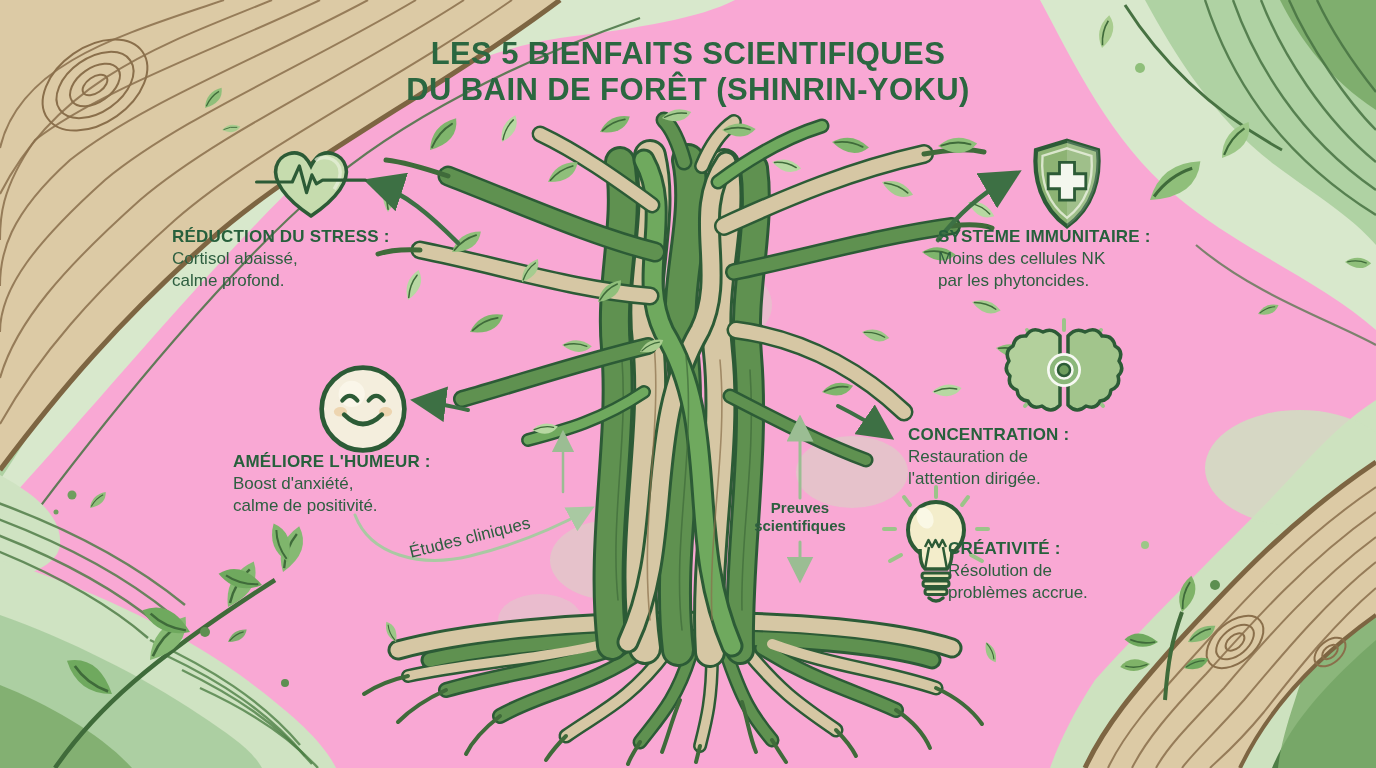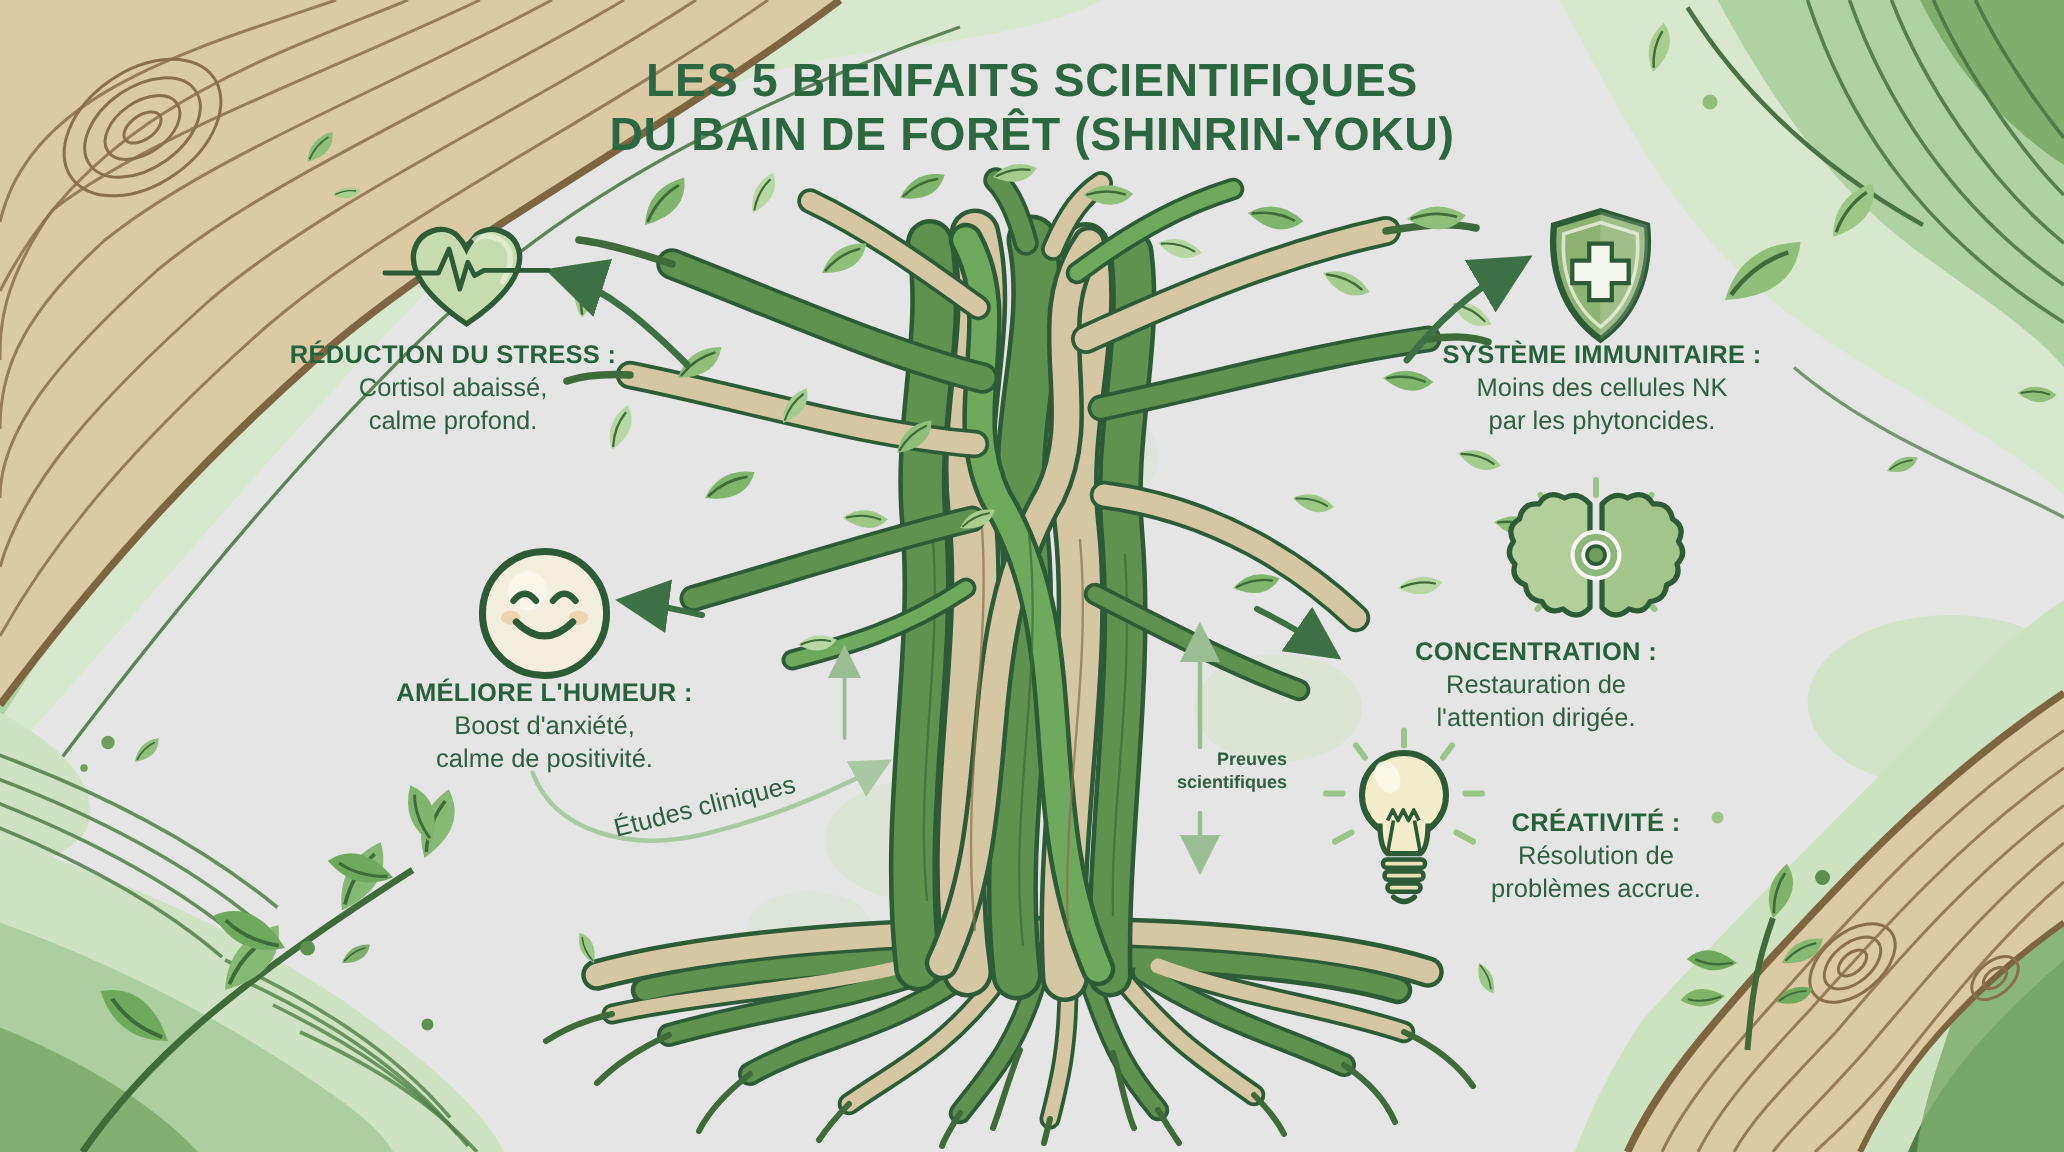--- a/index.html
+++ b/index.html
@@ -3,41 +3,41 @@
 <meta charset="utf-8">
 <style>
   :root{
     --title-green:#2b6740;
     --text-green:#2e5f40;
     --outline-green:#2c5b36;
   }
   html,body{margin:0;padding:0;background:#ffffff;}
   .canvas{
     position:relative;width:1376px;height:768px;overflow:hidden;
-    background:#e5e5e5;
+    background:#f9a8d4;
     font-family:"Liberation Sans", sans-serif;
   }
   .bg-svg{position:absolute;left:0;top:0;width:1376px;height:768px;}
   .title{
     position:absolute;left:288px;top:36px;width:800px;text-align:center;
     color:var(--title-green);font-weight:700;font-size:31px;line-height:1.16;
     letter-spacing:.4px;
   }
-  .benefit{position:absolute;text-align:center;color:var(--text-green);font-size:17px;line-height:1.28;}
+  .benefit{position:absolute;color:var(--text-green);font-size:17px;line-height:1.28;}
   .b-head{font-weight:700;color:#27603c;letter-spacing:.2px;}
   .icon{position:absolute;}
   .icon svg{display:block;}
   .note{
     position:absolute;color:var(--text-green);font-size:17px;font-weight:500;
     white-space:nowrap;
   }
   .note-rot{transform:rotate(-14deg);}
   .proof{
-    position:absolute;left:742px;top:499px;width:116px;text-align:right;
-    color:var(--text-green);font-size:12px;font-weight:600;line-height:1.22;
+    position:absolute;left:742px;top:499px;width:116px;text-align:center;
+    color:var(--text-green);font-size:15px;font-weight:600;line-height:1.22;
   }
 </style>
 </head>
 <body>
 
 <div class="canvas">
 
   <svg class="bg-svg" viewBox="0 0 1376 768">
     <defs>
       <g id="leaf">

